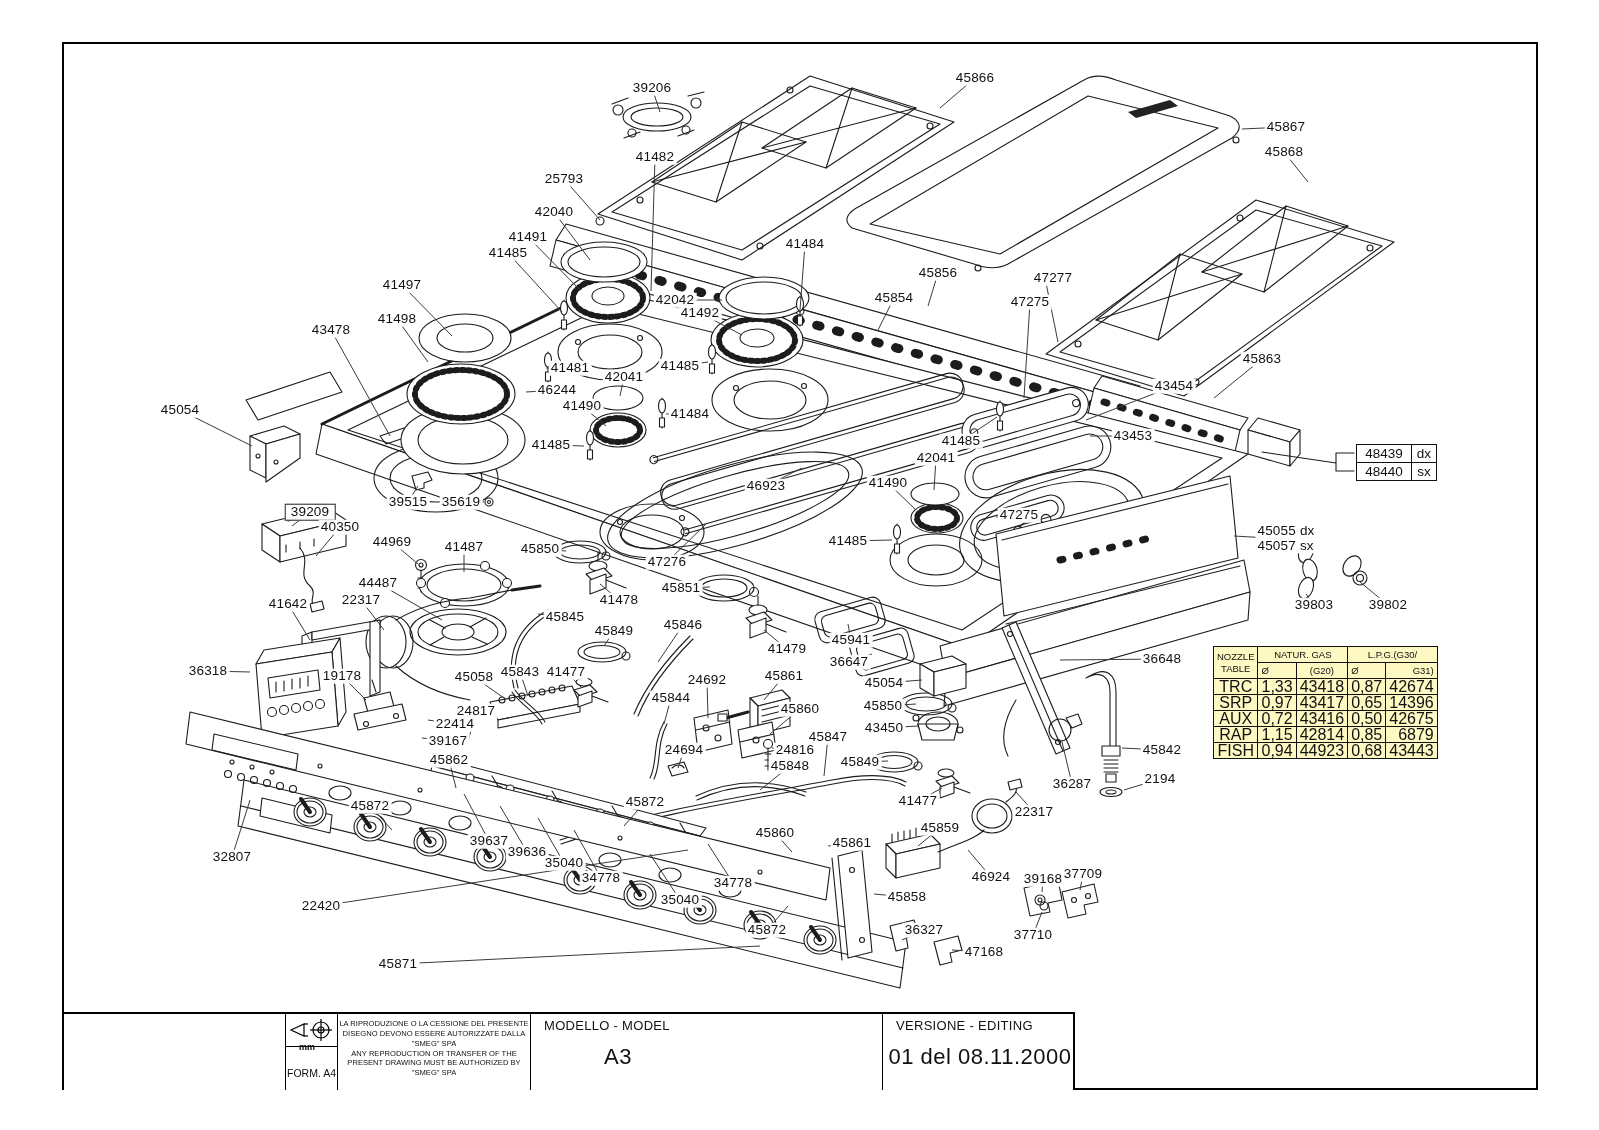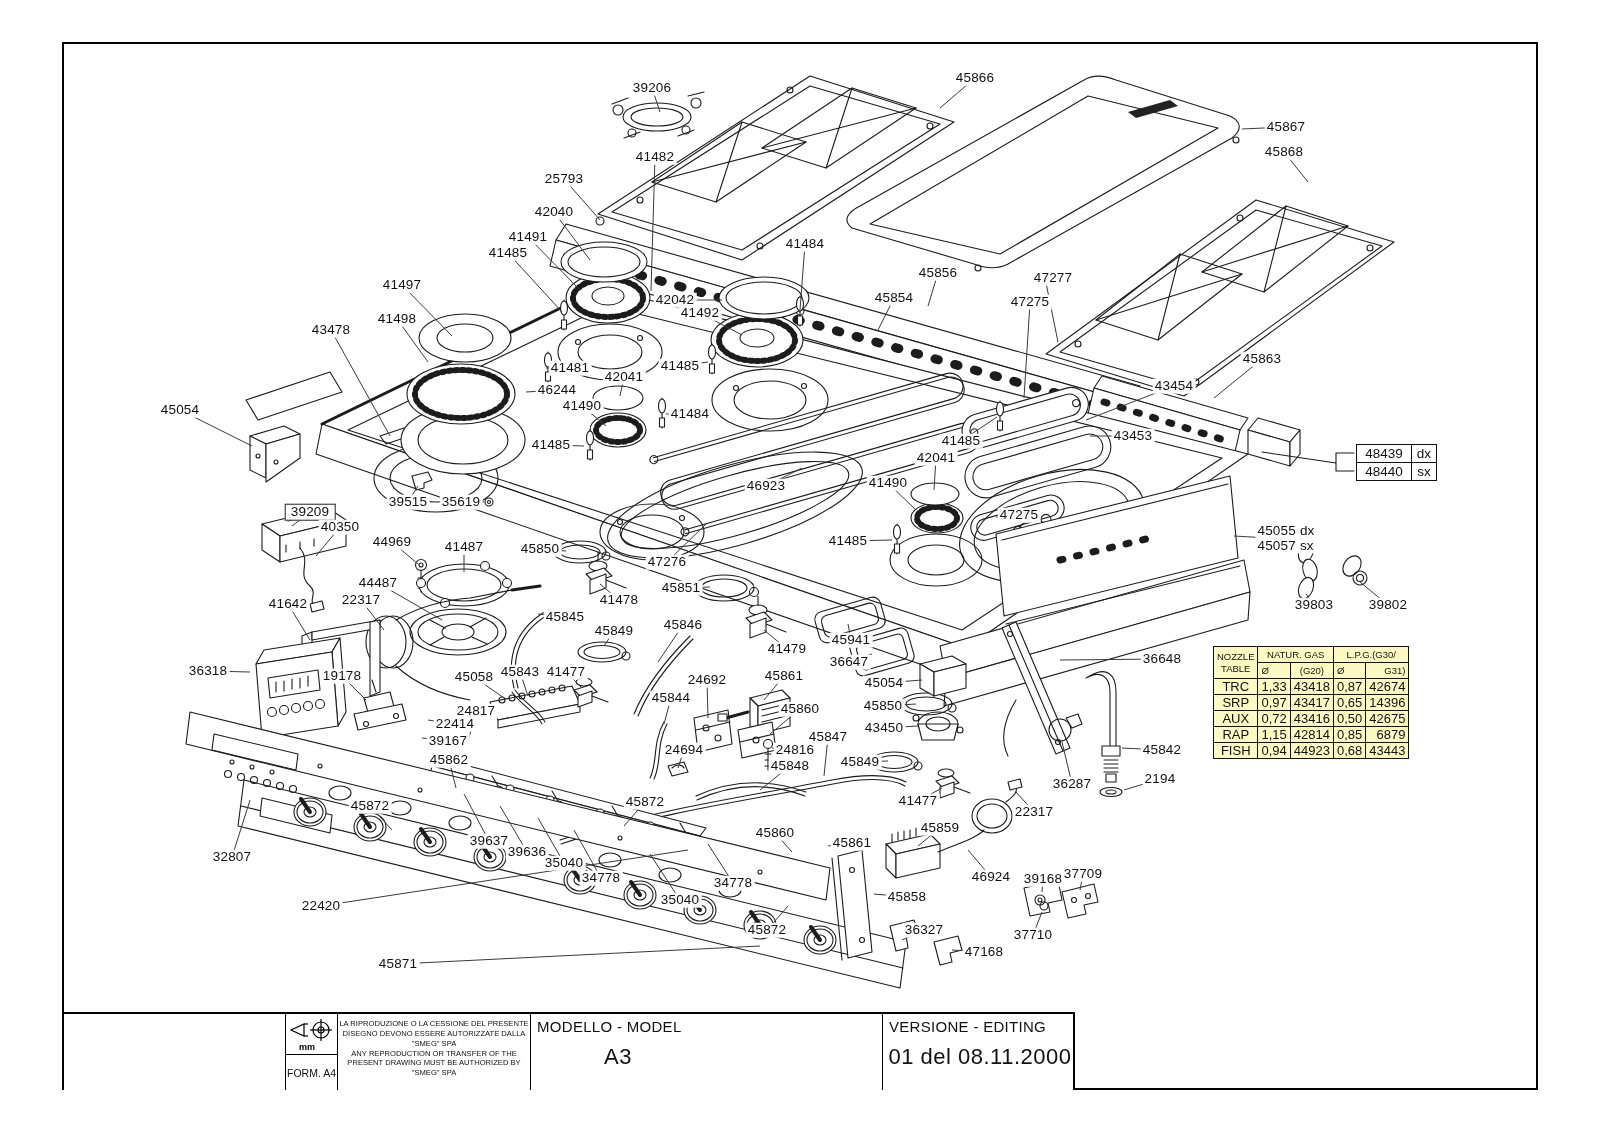--- a/index.html
+++ b/index.html
@@ -23,35 +23,35 @@
   .plabel{position:absolute;transform:translate(-50%,-50%);font-size:13.5px;letter-spacing:.2px;
           background:rgba(255,255,255,.96);padding:0 2px;white-space:pre-line;line-height:1.08;z-index:5;}
   .plabel.boxed{border:1.3px solid #222;padding:0 5px;}
   
   .refbox{position:absolute;left:1356px;top:444px;z-index:5;border-collapse:collapse;background:#fff;}
   .refbox td{border:1.4px solid #111;font-size:13.5px;padding:0 4px;height:17px;line-height:17px;}
   .refbox td.code{width:46px;text-align:center;}
   .refbox td.side{width:16px;text-align:center;}
   
   .ntable{position:absolute;left:1213px;top:646px;z-index:5;border-collapse:collapse;background:#fef9c3;}
-  .ntable th,.ntable td{border:1.2px solid #111;font-size:13px;font-weight:normal;padding:0 3px;height:15px;line-height:12px;text-align:center;}
+  .ntable th,.ntable td{border:1.2px solid #111;font-size:16px;font-weight:normal;padding:0 3px;height:15px;line-height:12px;text-align:center;}
   .ntable th{font-size:9.5px;}
   .ntable td.d{text-align:left;width:24px;}
   .ntable td.c{width:36px;}
   .ntable .num{text-align:right;width:36px;}
   
   .tblock{position:absolute;left:62px;top:1012px;width:1013px;height:78px;border:2px solid #000;border-bottom:none;box-sizing:border-box;background:#fff;z-index:6;}
   .tcell{position:absolute;top:0;height:100%;border-left:1.6px solid #000;box-sizing:border-box;}
   .tcell.first{border-left:none;}
-  .tlabel{position:absolute;left:6px;top:4px;font-size:15px;letter-spacing:.3px;}
+  .tlabel{position:absolute;left:13px;top:4px;font-size:13px;letter-spacing:.3px;}
   .tvalue{position:absolute;left:0;right:0;top:30px;text-align:center;font-size:22px;letter-spacing:.5px;}
   .logo-wrap{position:absolute;left:10px;top:14px;display:flex;align-items:center;}
   .logo-word{font-size:44px;font-weight:bold;letter-spacing:-2px;line-height:40px;margin-left:4px;}
   .logo-spa{font-size:13px;margin-left:7px;margin-top:14px;}
-  .symtop{position:absolute;left:0;right:0;top:0;height:41px;border-bottom:1.6px solid #000;box-sizing:border-box;}
+  .symtop{position:absolute;left:0;right:0;top:0;height:33px;border-bottom:1.6px solid #000;box-sizing:border-box;}
   .symbot{position:absolute;left:0;right:0;bottom:0;height:35px;font-size:10.5px;display:flex;align-items:center;justify-content:center;}
   .legal{position:absolute;left:0;right:0;top:5px;font-size:7.6px;line-height:1.3;text-align:center;}
 </style>
 </head>
 <body>
 
 <div id="stage">
 
   <svg id="art" width="1599" height="1130" viewBox="0 0 1599 1130">
 

